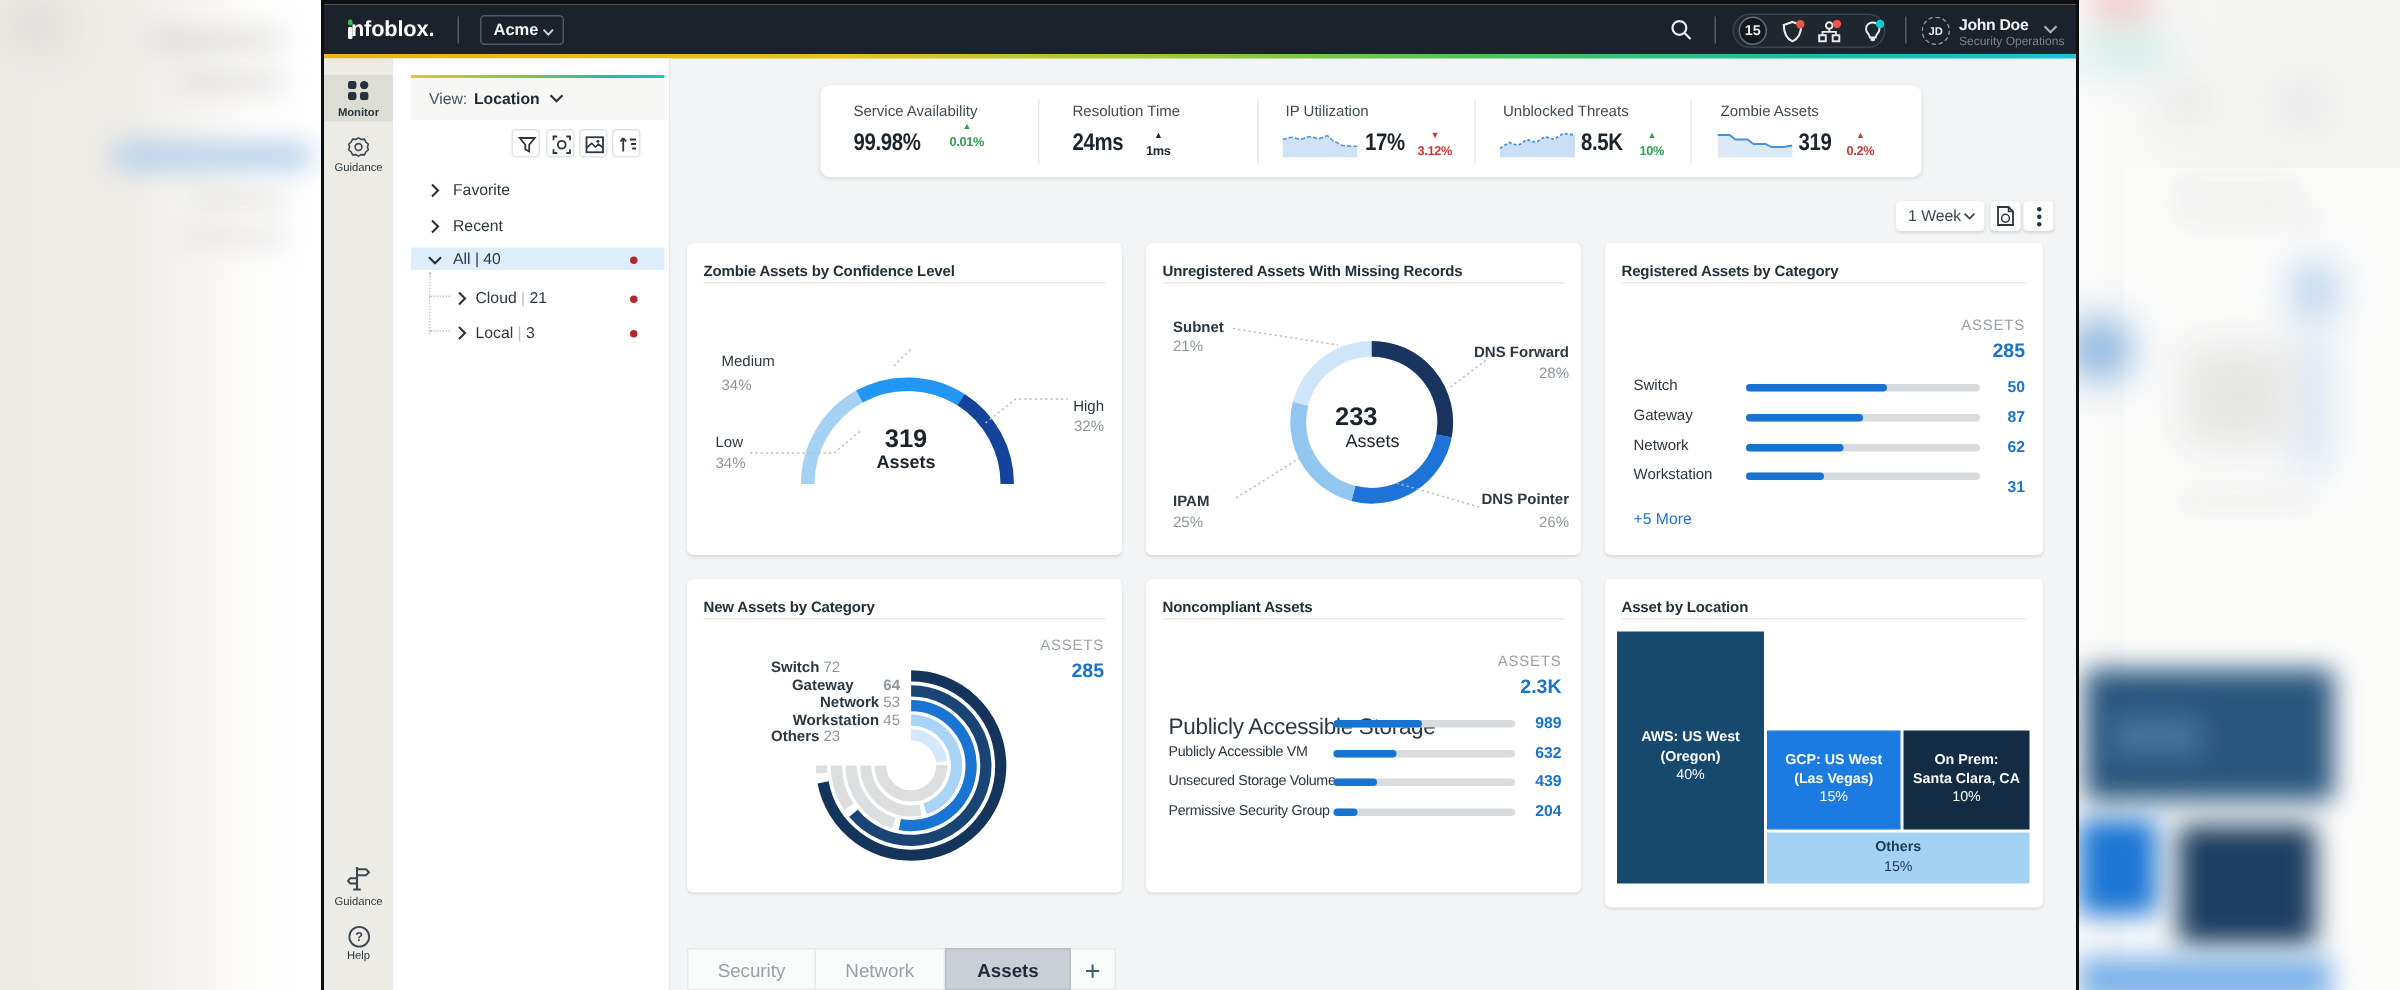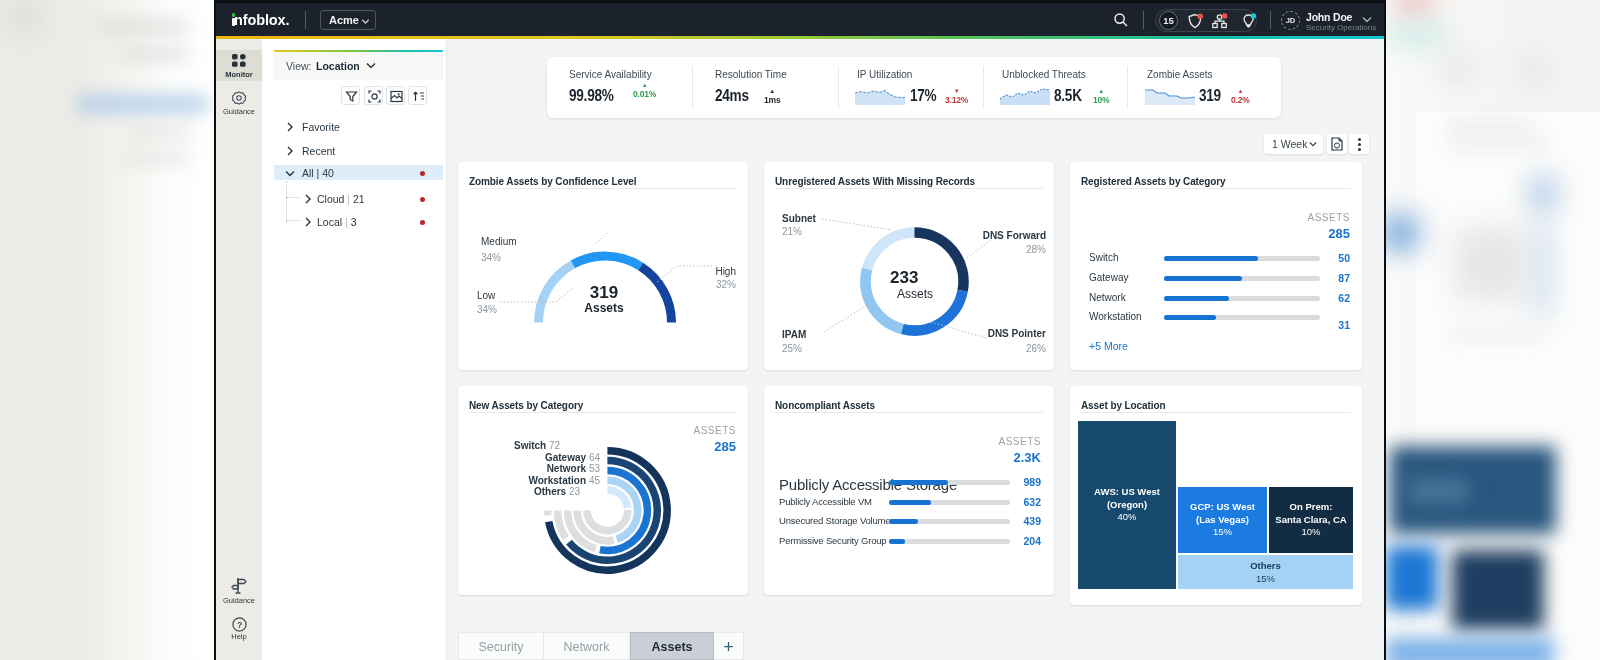--- a/index.html
+++ b/index.html
@@ -403,24 +403,24 @@
     <path d="M 52.84 102.69 A 40 40 0 0 1 24.40 64.40" fill="none" stroke="#dcdee0" stroke-width="7.5"></path>
     <path d="M 70.69 93.99 A 30.25 30.25 0 0 1 34.15 64.40" fill="none" stroke="#dcdee0" stroke-width="7.5"></path>
     <path d="M 84.85 63.97 A 20.45 20.45 0 1 1 43.95 64.40" fill="none" stroke="#dcdee0" stroke-width="7.5"></path>
     <path d="M 64.4 4.65 A 59.75 59.75 0 1 1 5.71 75.6" fill="none" stroke="#14345c" stroke-width="7.5"></path>
     <path d="M 64.4 14.55 A 49.85 49.85 0 1 1 25.99 96.18" fill="none" stroke="#1a4474" stroke-width="7.5"></path>
     <path d="M 64.4 24.4 A 40 40 0 1 1 56.91 103.69" fill="none" stroke="#1a75d2" stroke-width="7.5"></path>
     <path d="M 64.4 34.15 A 30.25 30.25 0 0 1 73.75 93.17" fill="none" stroke="#a9d4f6" stroke-width="7.5"></path>
     <path d="M 64.4 43.95 A 20.45 20.45 0 0 1 84.69 61.84" fill="none" stroke="#d4e8fb" stroke-width="7.5"></path>
   </svg>
   <div class="lab" style="left:56px;top:54px;width:86px;font-weight:bold;">Switch <span style="color:#8e979e;font-weight:normal;">72</span></div>
-  <div class="lab" style="left:56px;top:66px;width:86px;text-align:right;font-weight:bold;">Gateway <span style="color:#8e979e;font-weight:normal;">64</span></div>
+  <div class="lab" style="left:56px;top:66px;width:86px;text-align:right;font-weight:bold;">Gateway <span style="color:#8e979e;font-weight:bold;margin-left:17px;">64</span></div>
   <div class="lab" style="left:56px;top:77px;width:86px;text-align:right;font-weight:bold;">Network <span style="color:#8e979e;font-weight:normal;">53</span></div>
   <div class="lab" style="left:42px;top:89px;width:100px;text-align:right;font-weight:bold;">Workstation <span style="color:#8e979e;font-weight:normal;">45</span></div>
-  <div class="lab" style="left:56px;top:100px;width:86px;text-align:center;font-weight:bold;">Others <span style="color:#8e979e;font-weight:normal;">23</span></div>
+  <div class="lab" style="left:56px;top:100px;width:86px;text-align:left;font-weight:bold;">Others <span style="color:#8e979e;font-weight:normal;">23</span></div>
 </div>
 
 <div class="card" style="left:764px;top:386px;width:290px;height:209px;">
   <div class="ctitle">Noncompliant Assets</div>
   <div class="cline" style="width:268px;"></div>
   <div class="assets-g" style="right:13px;top:50px;">ASSETS</div>
   <div class="assets-v" style="right:13px;top:64px;">2.3K</div>
   <div class="lab" style="left:15px;top:90px;font-size:15px;letter-spacing:-0.2px;">Publicly Accessible Storage</div>
   <div class="lab" style="left:15px;top:110px;font-size:9.5px;letter-spacing:-0.2px;">Publicly Accessible VM</div>
   <div class="lab" style="left:15px;top:129px;font-size:9.5px;letter-spacing:-0.2px;">Unsecured Storage Volume</div>

